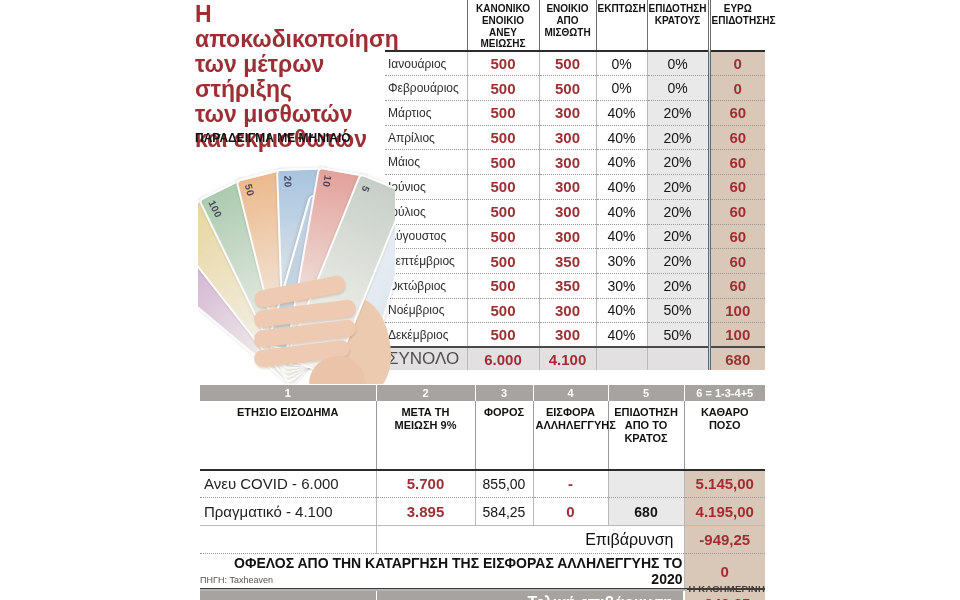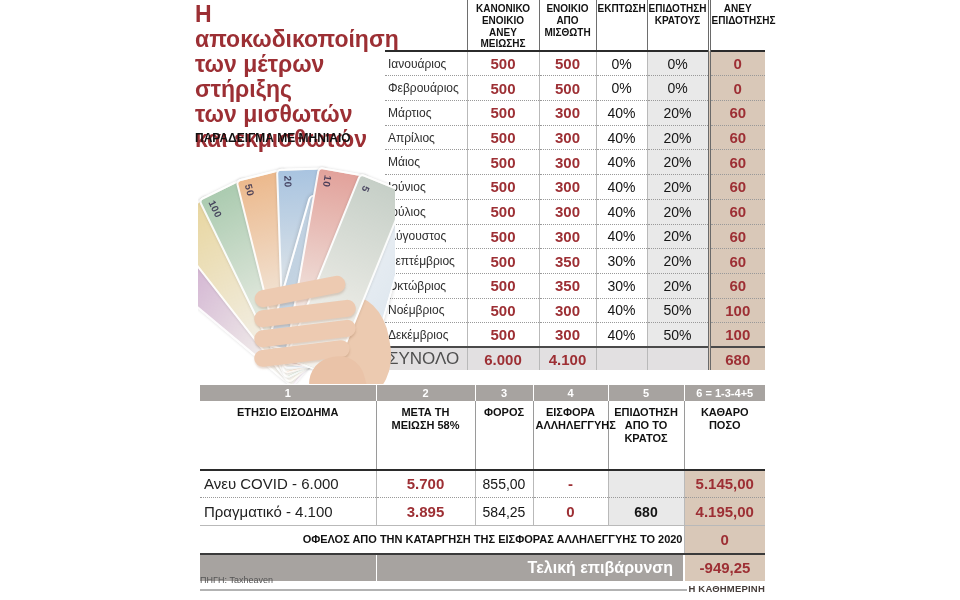--- a/index.html
+++ b/index.html
@@ -65,21 +65,21 @@
                      padding:5px 2px 23px;line-height:1.2;border-bottom:2px solid #2b2b2b;}
   .it thead tr.h2 th:not(:first-child){border-left:1px solid #9a9a9a;}
   .it tbody td{height:28px;box-sizing:border-box;}
   .it tbody td:not(:first-child){border-left:1px solid #b9b9b9;}
   .it td.label{font-size:15px;color:#222;text-align:left;padding-left:4px;}
   .it .black{font-size:14px;color:#141414;text-align:center;}
   .it .blackbold{font-size:14px;font-weight:bold;color:#141414;text-align:center;}
   .it tr.r1 td,.it tr.r3 td{border-bottom:1px dotted #999;}
   .it tr.r2 td{border-bottom:1px solid #b9b9b9;}
   .it td.right-label{text-align:right;font-size:16px;color:#111;padding-right:10px;font-weight:normal;}
-  .it td.benefit-label{text-align:right;font-size:11px;font-weight:bold;color:#111;}
+  .it td.benefit-label{text-align:right;font-size:14px;font-weight:bold;color:#111;}
   .it tr.band2 td{background:#a7a3a0;border-top:2px solid #3a3a3a;height:27px;}
   .it tr.band2 td.final-label{color:#fff;font-weight:bold;font-size:16px;text-align:right;
                               padding-right:10px;border-left:1px solid #fff;}
   .it tr.band2 td.final-val{background:#d9c8b8;border-left:2px solid #fff;}
 
   
   .source{position:absolute;left:200px;top:575px;font-size:9px;color:#555;}
   .rule{position:absolute;left:200px;top:589px;width:487px;height:2px;background:#b3b3b3;}
   .brand{position:absolute;left:685px;top:583px;width:80px;text-align:right;font-size:9.5px;
          font-weight:bold;color:#453c39;letter-spacing:.2px;}
@@ -130,21 +130,21 @@
           <col style="width:62px">
           <col style="width:56px">
       </colgroup>
       <thead>
         <tr>
           <th></th>
           <th>ΚΑΝΟΝΙΚΟ ΕΝΟΙΚΙΟ ΑΝΕΥ ΜΕΙΩΣΗΣ</th>
           <th>ΕΝΟΙΚΙΟ ΑΠΟ ΜΙΣΘΩΤΗ</th>
           <th>ΕΚΠΤΩΣΗ</th>
           <th>ΕΠΙΔΟΤΗΣΗ ΚΡΑΤΟΥΣ</th>
-          <th class="c5">ΑΝΕΥ ΕΠΙΔΟΤΗΣΗΣ</th>
+          <th class="c5">ΕΥΡΩ ΕΠΙΔΟΤΗΣΗΣ</th>
         </tr>
       </thead>
       <tbody id="monthly-body">
           <tr>
             <td class="month">Ιανουάριος</td>
             <td class="red">500</td>
             <td class="red">500</td>
             <td class="pct">0%</td>
             <td class="pct graybg">0%</td>
             <td class="red tanbg c5">0</td>
@@ -265,21 +265,21 @@
         <tr class="band">
           <th>1</th>
           <th>2</th>
           <th>3</th>
           <th>4</th>
           <th>5</th>
           <th>6 = 1-3-4+5</th>
         </tr>
         <tr class="h2">
           <th>ΕΤΗΣΙΟ ΕΙΣΟΔΗΜΑ</th>
-          <th>ΜΕΤΑ ΤΗ ΜΕΙΩΣΗ 58%</th>
+          <th>ΜΕΤΑ ΤΗ ΜΕΙΩΣΗ 9%</th>
           <th>ΦΟΡΟΣ</th>
           <th>ΕΙΣΦΟΡΑ ΑΛΛΗΛΕΓΓΥΗΣ</th>
           <th>ΕΠΙΔΟΤΗΣΗ ΑΠΟ ΤΟ ΚΡΑΤΟΣ</th>
           <th>ΚΑΘΑΡΟ ΠΟΣΟ</th>
         </tr>
       </thead>
       <tbody id="income-body">
           <tr class="r1">
             <td class="label">Ανευ COVID - 6.000</td>
             <td class="red">5.700</td>
@@ -291,20 +291,25 @@
           <tr class="r2">
             <td class="label">Πραγματικό - 4.100</td>
             <td class="red">3.895</td>
             <td class="black">584,25</td>
             <td class="red">0</td>
             <td class="blackbold graybg">680</td>
             <td class="red tanbg">4.195,00</td>
           </tr>
         </tbody>
       <tbody>
+        <tr class="r3">
+          <td></td>
+          <td colspan="4" class="right-label">Επιβάρυνση</td>
+          <td class="red tanbg">-949,25</td>
+        </tr>
         <tr class="r4">
           <td colspan="5" class="benefit-label">ΟΦΕΛΟΣ ΑΠΟ ΤΗΝ ΚΑΤΑΡΓΗΣΗ ΤΗΣ ΕΙΣΦΟΡΑΣ ΑΛΛΗΛΕΓΓΥΗΣ ΤΟ 2020</td>
           <td class="red tanbg">0</td>
         </tr>
         <tr class="band2">
           <td></td>
           <td colspan="4" class="final-label">Τελική επιβάρυνση</td>
           <td class="red final-val">-949,25</td>
         </tr>
       </tbody>

